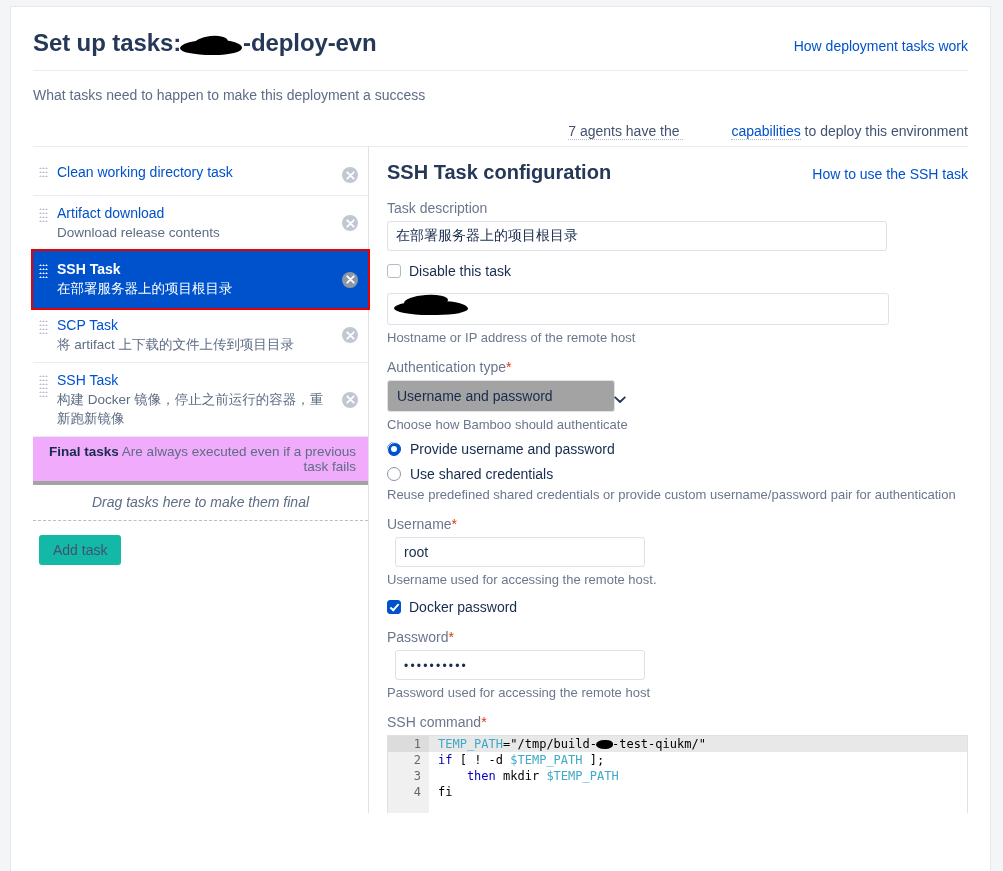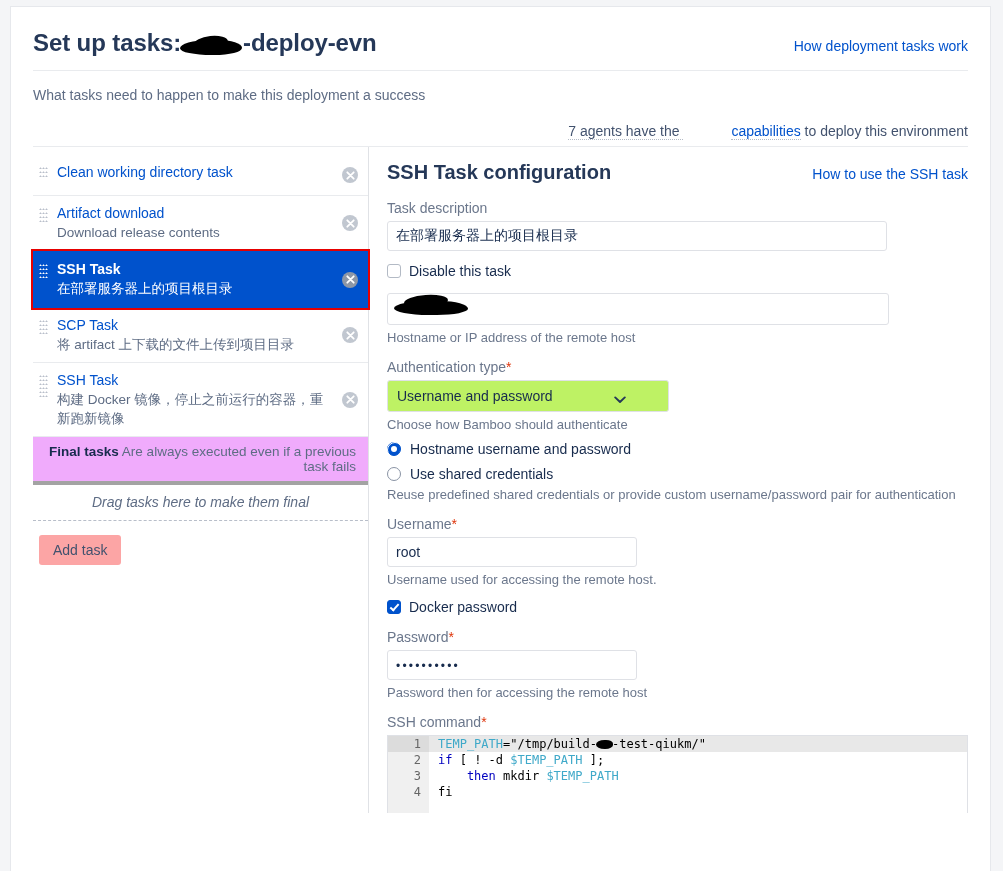--- a/index.html
+++ b/index.html
@@ -203,21 +203,21 @@
   .drag-zone {
     text-align: center;
     font-style: italic;
     color: #5e6c84;
     font-size: 14px;
     padding: 9px 0 10px 0;
     border-bottom: 1px dashed #b8bec9;
   }
   .add-task-wrap { padding: 14px 0 20px 6px; }
   .add-task {
-    background: #fca5a5;
+    background: #14b8a6;
     border: none;
     border-radius: 3px;
     color: #42526e;
     font-size: 14px;
     font-family: inherit;
     padding: 7px 14px;
     cursor: pointer;
   }
 
   
@@ -247,21 +247,21 @@
     padding: 4px 8px;
     font-size: 14px;
     font-family: inherit;
     color: #172b4d;
     border: 1px solid #dfe1e6;
     border-radius: 3px;
     background: #fff;
     outline: none;
   }
   .txt-input.wide { width: 500px; }
-  .txt-input.mid  { width: 250px; }
+  .txt-input.mid  { width: 250px; margin-left: 8px; }
   .help {
     font-size: 13px;
     color: #6b778c;
     margin: 5px 0 0 0;
   }
   .gap { height: 14px; }
 
   .check-row {
     display: flex;
     align-items: center;
@@ -337,29 +337,29 @@
     border-radius: 50%;
     transform: rotate(-4deg);
   }
 
   .sel-wrap {
     position: relative;
     width: 250px;
   }
   .sel {
     box-sizing: border-box;
-    width: 282px;
+    width: 228px;
     height: 32px;
     padding: 5px 38px 5px 9px;
     font-size: 14px;
     font-family: inherit;
     color: #172b4d;
     border: 1px solid #dfe1e6;
     border-radius: 3px;
-    background: #bef264;
+    background: #a3a3a3;
     appearance: none;
     -webkit-appearance: none;
     cursor: pointer;
     outline: none;
   }
   .sel-arrow {
     position: absolute;
     right: 11px;
     top: 11px;
     pointer-events: none;
@@ -611,21 +611,21 @@
           <span class="sel-arrow">
             <svg width="12" height="8" viewBox="0 0 12 8">
                 <path d="M1.2 1.4 L6 6 L10.8 1.4" stroke="#253858" stroke-width="1.9" fill="none" stroke-linecap="round" stroke-linejoin="round"></path>
               </svg>
           </span>
         </div>
         <p class="help">Choose how Bamboo should authenticate</p>
 
         <div class="radio-row">
           <span class="radio on"></span>
-          <span>Hostname username and password</span>
+          <span>Provide username and password</span>
         </div>
         <div class="radio-row">
           <span class="radio"></span>
           <span>Use shared credentials</span>
         </div>
         <p class="help">Reuse predefined shared credentials or provide custom username/password pair for authentication</p>
 
         <div class="gap"></div>
 
         <label class="field-label"><span>Username</span><span class="req">*</span></label>
@@ -634,21 +634,21 @@
 
         <div class="check-row">
           <span class="cbox checked"></span>
           <span>Docker password</span>
         </div>
 
         <div class="gap"></div>
 
         <label class="field-label"><span>Password</span><span class="req">*</span></label>
         <div class="txt-input mid"><span class="pwd-dots">••••••••••</span></div>
-        <p class="help">Password then for accessing the remote host</p>
+        <p class="help">Password used for accessing the remote host</p>
 
         <div class="gap"></div>
 
         <label class="field-label"><span>SSH command</span><span class="req">*</span></label>
 
         <div class="editor">
           <div class="code-line active">
             <span class="gutter">1</span>
             <span class="code-text"><span class="tok-var">TEMP_PATH</span><span class="tok-str">="/tmp/build-</span><span class="code-redact"></span><span class="tok-str">-test-qiukm/"</span></span>
           </div>

